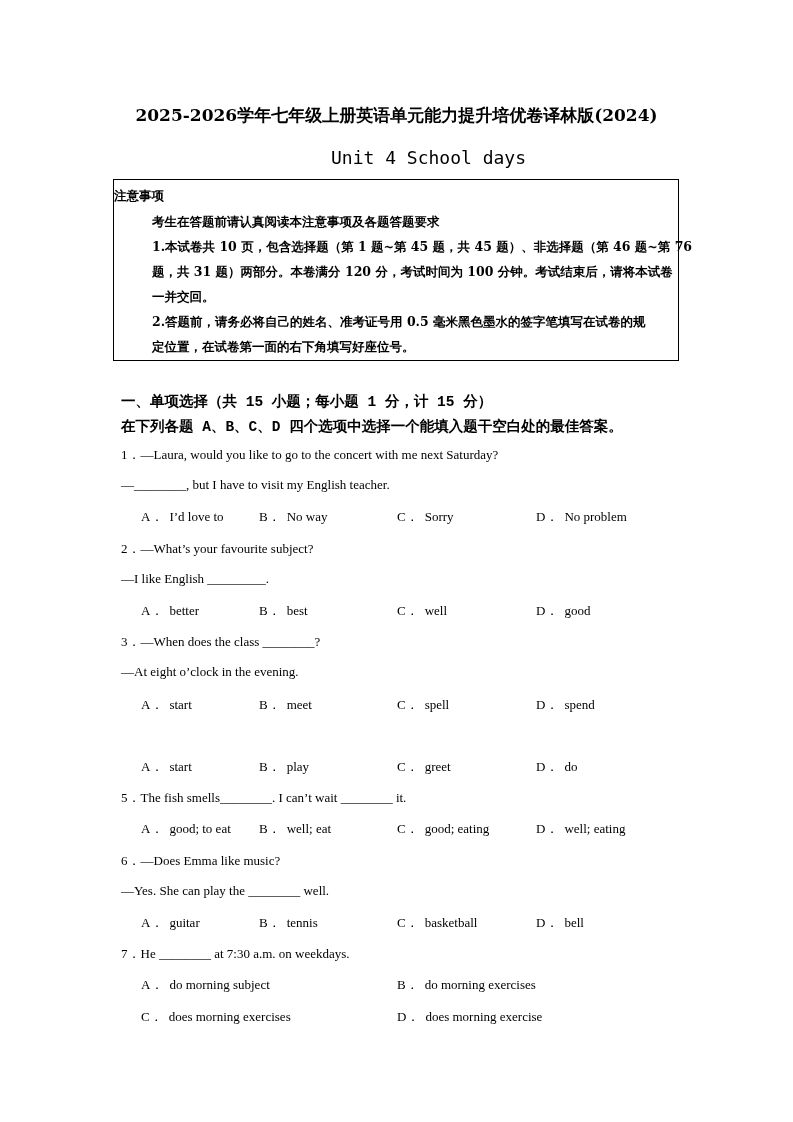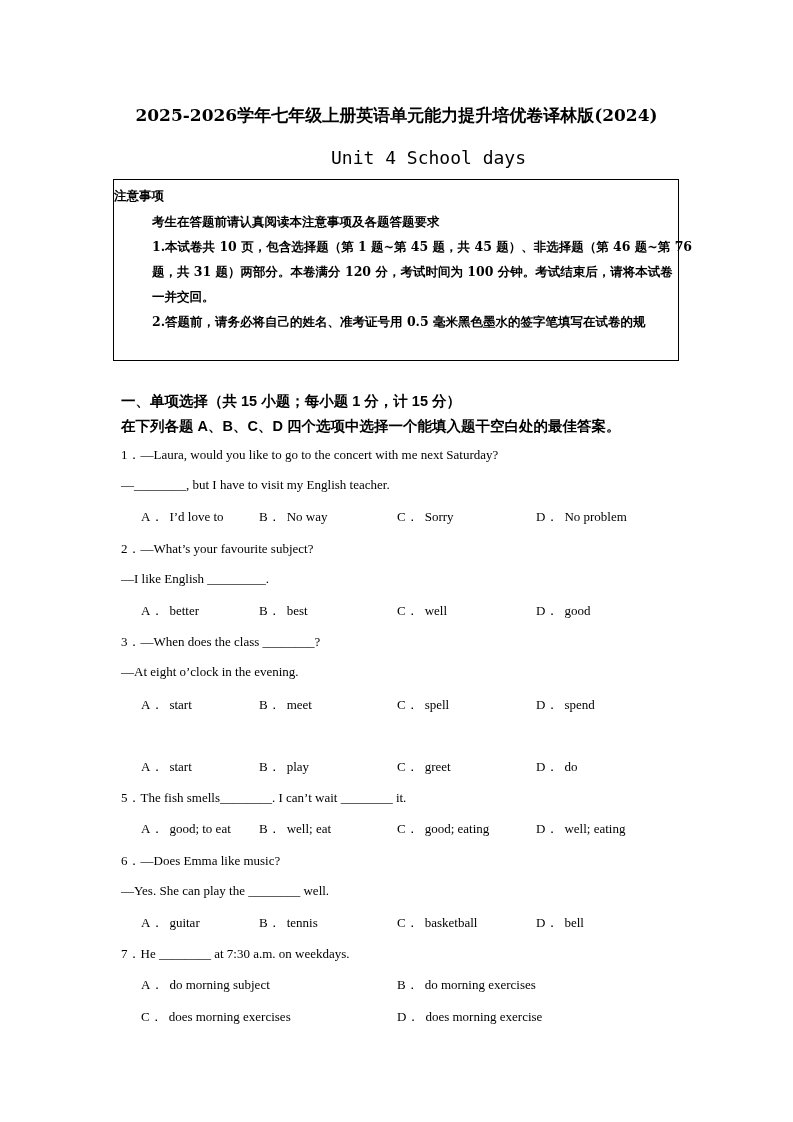--- a/index.html
+++ b/index.html
@@ -14,21 +14,21 @@
     font-family: "DejaVu Sans Mono", "Liberation Mono", monospace; font-size: 18px; padding-left: 32px;
   }
   .notice {
     position: absolute; left: 113px; top: 179px; width: 566px; height: 182px;
     border: 1.3px solid #000; box-sizing: border-box;
     font-family: "DejaVu Serif", serif; font-weight: bold; font-size: 12.5px;
   }
   .notice .n-head { position: absolute; left: 0; width: 100%; top: 8px; text-align: left; }
   .notice .n-line { position: absolute; left: 6px; white-space: nowrap; margin-left: 32px; }
   .section-head {
-    position: absolute; left: 121px; font-family: Liberation Sans, sans-serif; font-weight: bold; font-size: 14.5px; white-space: nowrap;
+    position: absolute; left: 121px; font-family: Liberation Mono, monospace; font-weight: bold; font-size: 14.5px; white-space: nowrap;
   }
   .q {
     position: absolute; left: 121px; font-family: "Liberation Serif", serif; font-size: 13px; white-space: nowrap;
   }
   .opt {
     position: absolute; font-family: "Liberation Serif", serif; font-size: 13px; white-space: nowrap;
   }
   .opt .letter { margin-right: 6px; }
 </style>
 </head>
@@ -39,20 +39,21 @@
   <div class="title">2025-2026学年七年级上册英语单元能力提升培优卷译林版(2024)</div>
   <div class="subtitle">Unit 4 School days</div>
 
   <div class="notice">
     <div class="n-head">注意事项</div>
     <div class="n-line" style="top:34px">考生在答题前请认真阅读本注意事项及各题答题要求</div>
     <div class="n-line" style="top:59px">1.本试卷共 10 页，包含选择题（第 1 题~第 45 题，共 45 题）、非选择题（第 46 题~第 76</div>
     <div class="n-line" style="top:84px">题，共 31 题）两部分。本卷满分 120 分，考试时间为 100 分钟。考试结束后，请将本试卷</div>
     <div class="n-line" style="top:109px">一并交回。</div>
     <div class="n-line" style="top:134px">2.答题前，请务必将自己的姓名、准考证号用 0.5 毫米黑色墨水的签字笔填写在试卷的规</div>
+    <div class="n-line" style="top:159px">定位置，在试卷第一面的右下角填写好座位号。</div>
   </div>
 
   <div class="section-head" style="top:392px">一、单项选择（共 15 小题；每小题 1 分，计 15 分）</div>
   <div class="section-head" style="top:417px">在下列各题 A、B、C、D 四个选项中选择一个能填入题干空白处的最佳答案。</div>
 
   <div class="q" style="top:446px">1．—Laura, would you like to go to the concert with me next Saturday?</div>
   <div class="q" style="top:477px">—________, but I have to visit my English teacher.</div>
   <div class="opt" style="left:141px;top:508px"><span class="letter">A．</span><span>I’d love to</span></div>
   <div class="opt" style="left:259px;top:508px"><span class="letter">B．</span><span>No way</span></div>
   <div class="opt" style="left:397px;top:508px"><span class="letter">C．</span><span>Sorry</span></div>

